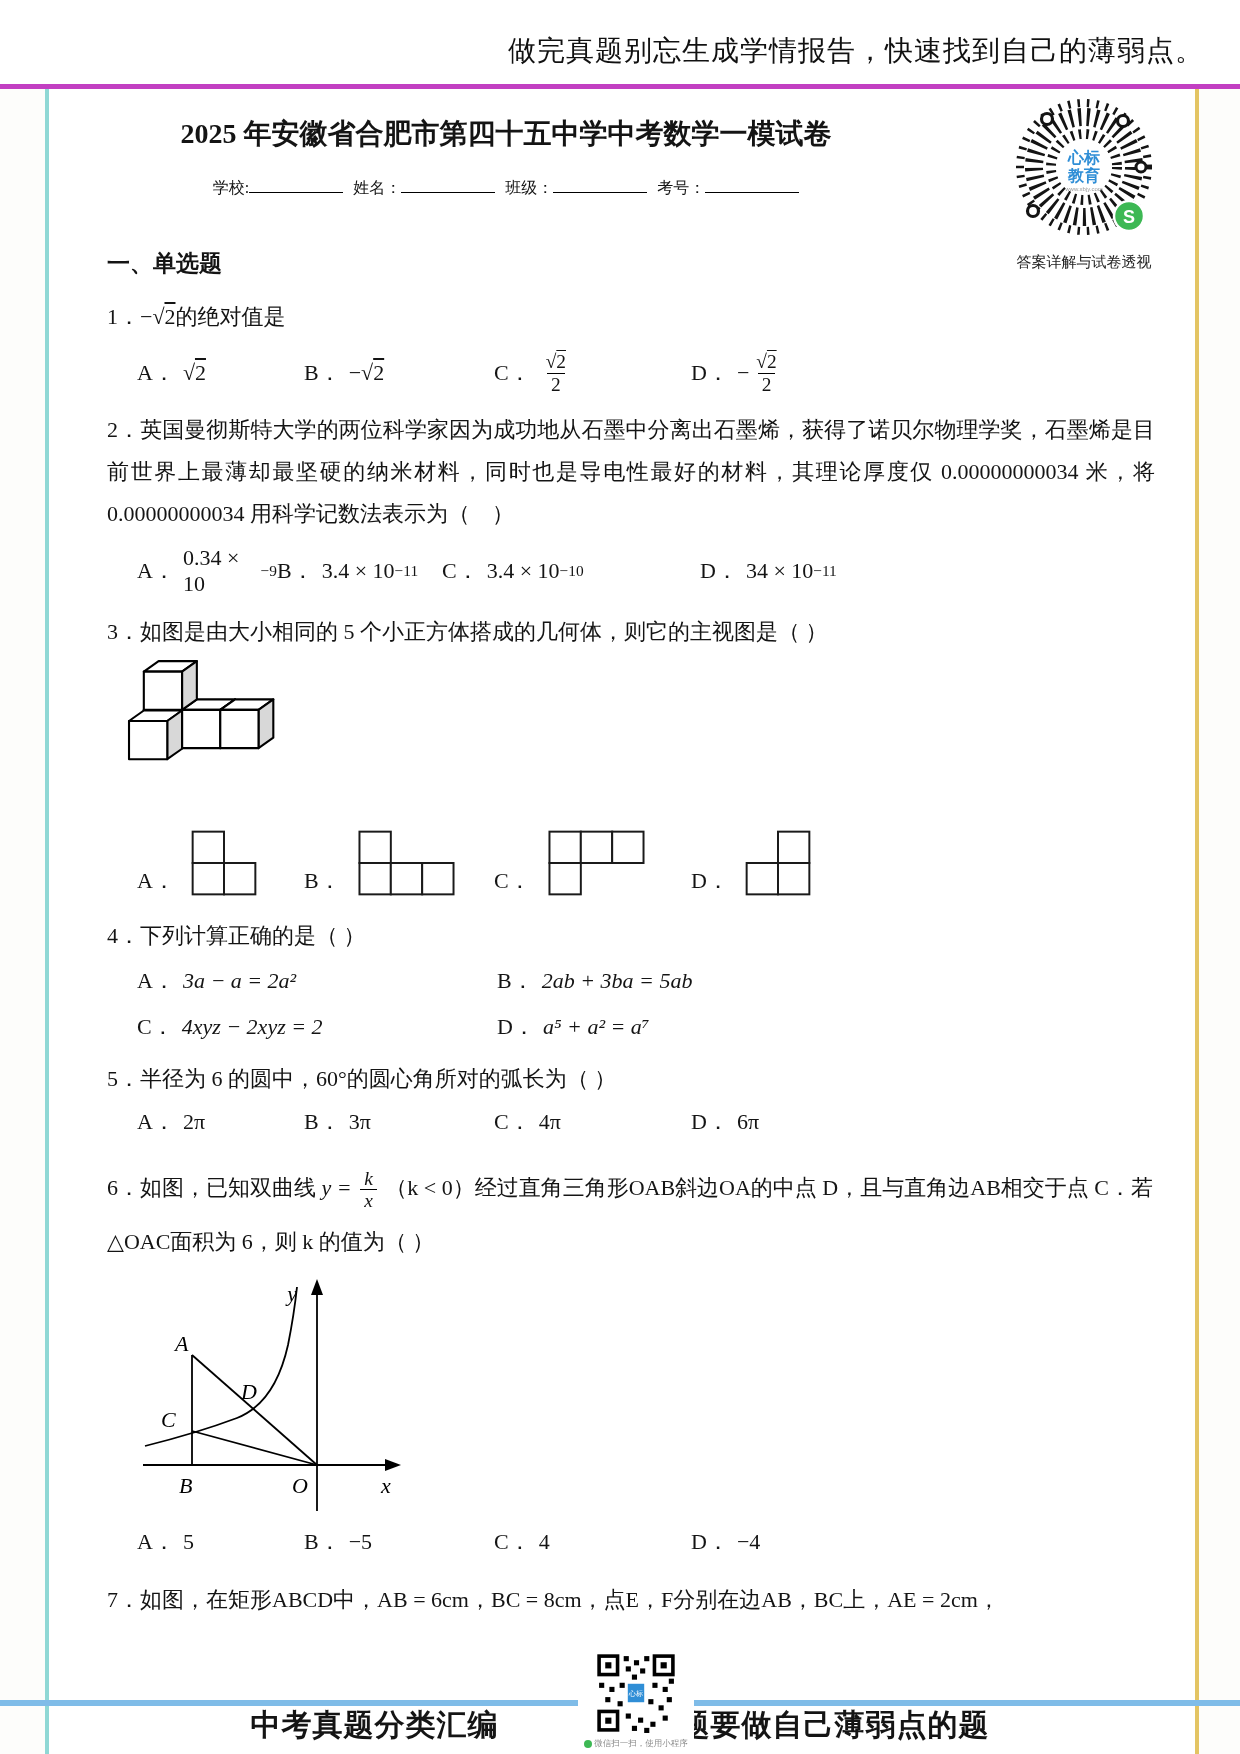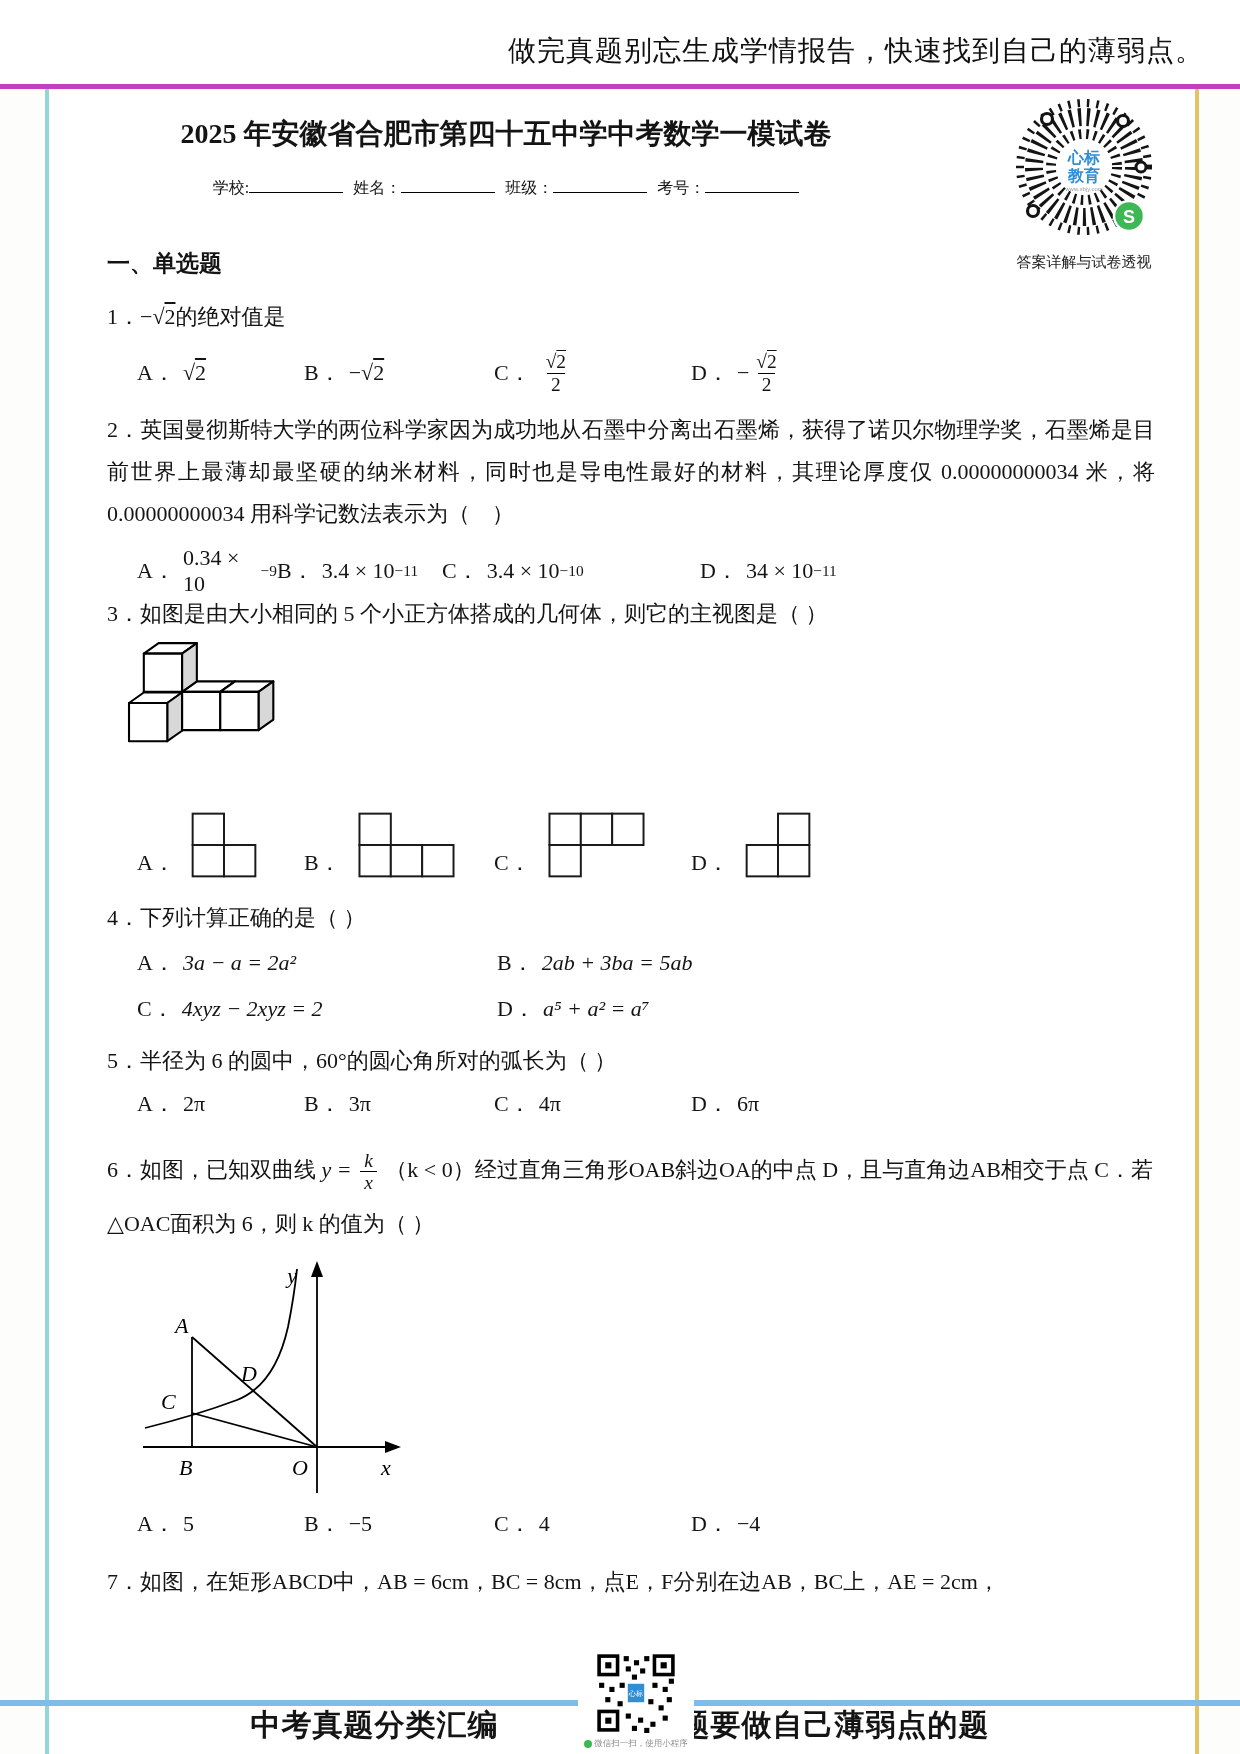--- a/index.html
+++ b/index.html
@@ -35,21 +35,21 @@
   .section-title { margin-top:46px; font-size:23px; font-weight:bold; line-height:30px;
                    font-family:"Liberation Sans","DejaVu Sans",sans-serif; }
   .stem { font-size:22px; line-height:33px; }
   .q1-stem { margin-top:22px; }
   .optrow4 { display:grid; grid-template-columns:167px 190px 197px auto;
              margin-left:30px; font-size:22px; align-items:center; }
   .optrow4 .opt { display:flex; align-items:center; }
   .q1-opts { margin-top:12px; min-height:56px; }
   .q2-stem { margin-top:8px; text-align:justify; line-height:42px; }
   .q2-opts { margin-top:10px; grid-template-columns:140px 165px 258px auto; }
-  .q3-stem { }
+  .q3-stem { margin-top:18px; }
   .cube-fig { margin:10px 0 0 14px; display:block; }
   .shape-row { margin-top:60px; min-height:80px; }
   .shape-row .opt { align-items:flex-end; gap:8px; }
   .q4-stem { margin-top:16px; }
   .optgrid2 { display:grid; grid-template-columns:360px auto; row-gap:16px;
               margin:14px 0 0 30px; font-size:22px; }
   .optgrid2 .opt { display:flex; align-items:center; }
   .q5-stem { margin-top:20px; }
   .q5-opts { margin-top:12px; }
   .q6-stem { margin-top:24px; line-height:54px; }

